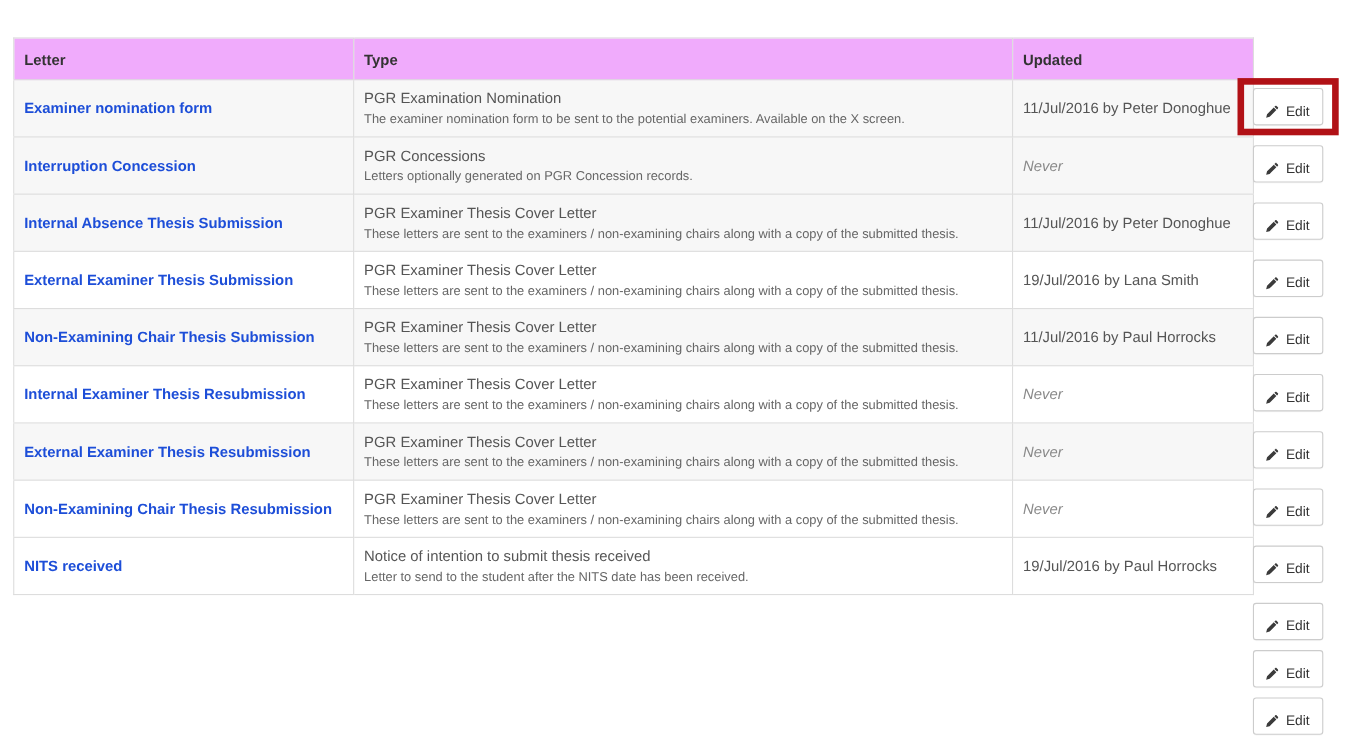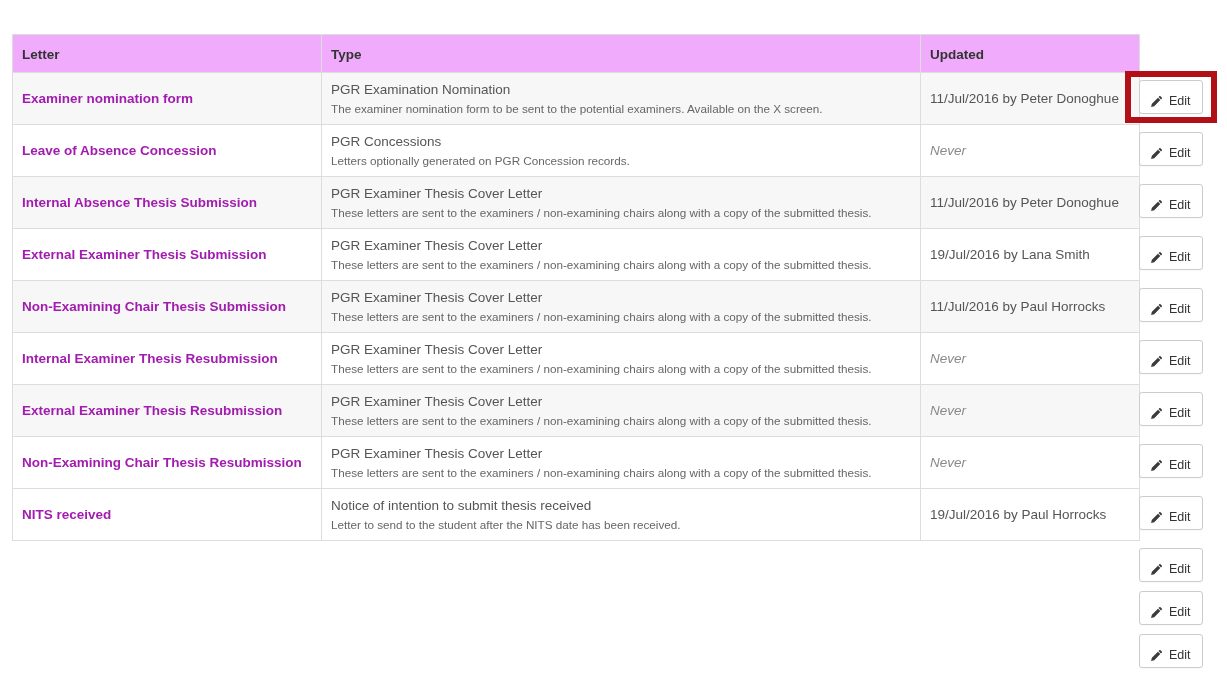--- a/index.html
+++ b/index.html
@@ -74,21 +74,21 @@
     padding: 7px 10px 7px 9px;
     vertical-align: middle;
     box-sizing: border-box;
   }
   table.letters tbody tr:last-child td { border-bottom: none; }
   table.letters tbody td:last-child { border-right: none; }
 
   .cell-letter {
     font-size: 13.5px;
     font-weight: bold;
-    color: #a21caf;
+    color: #1d4ed8;
     line-height: 18px;
   }
 
   .type-title {
     font-size: 13.5px;
     font-weight: 400;
     color: #555555;
     line-height: 19px;
     display: block;
   }
@@ -185,22 +185,22 @@
       </thead>
       <tbody id="letters-body">
           <tr class="row-odd">
             <td><span class="cell-letter">Examiner nomination form</span></td>
             <td>
               <span class="type-title">PGR Examination Nomination</span>
               <span class="type-desc">The examiner nomination form to be sent to the potential examiners. Available on the X screen.</span>
             </td>
             <td><span class="cell-updated">11/Jul/2016 by Peter Donoghue</span></td>
           </tr>
-          <tr class="row-even">
-            <td><span class="cell-letter">Leave of Absence Concession</span></td>
+          <tr class="row-odd">
+            <td><span class="cell-letter">Interruption Concession</span></td>
             <td>
               <span class="type-title">PGR Concessions</span>
               <span class="type-desc">Letters optionally generated on PGR Concession records.</span>
             </td>
             <td><span class="cell-updated never">Never</span></td>
           </tr>
           <tr class="row-odd">
             <td><span class="cell-letter">Internal Absence Thesis Submission</span></td>
             <td>
               <span class="type-title">PGR Examiner Thesis Cover Letter</span>

